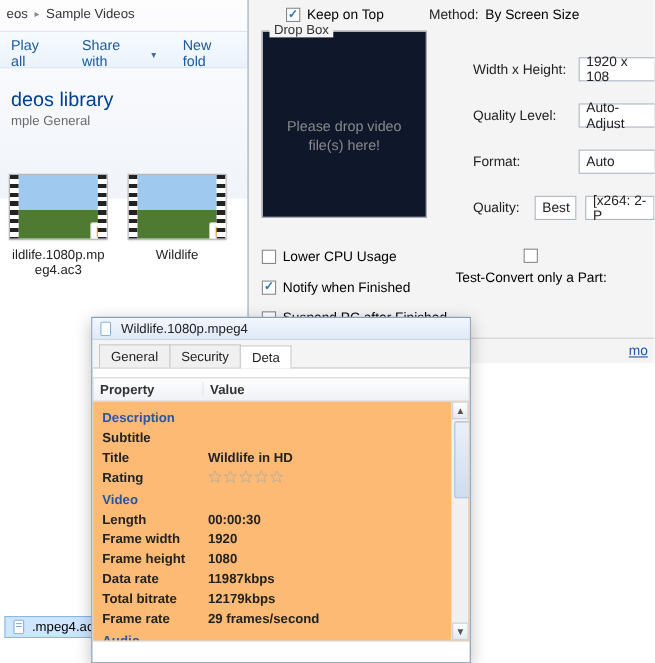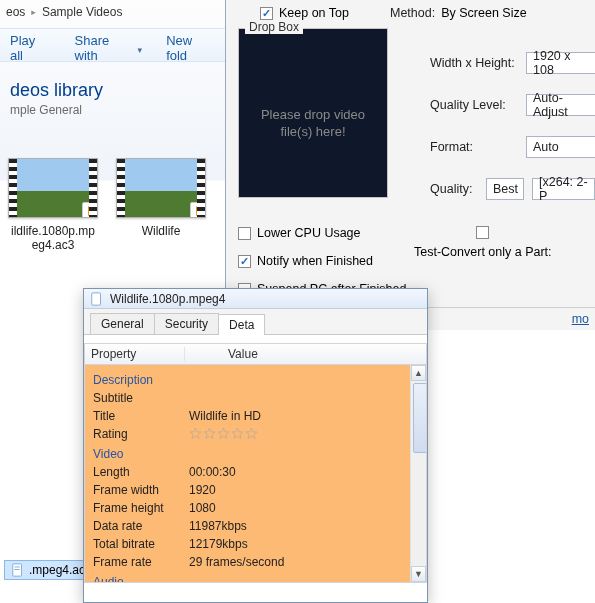--- a/index.html
+++ b/index.html
@@ -164,28 +164,28 @@
     border-bottom:1px solid #c9c9c9;
     background:#f4f4f4;
   }
   .props .tab {
     padding:3px 10px; font-size:12px;
     border:1px solid #c9c9c9; border-bottom:none;
     background:#f0f0f0; color:#222;
     margin-right:-1px;
   }
   .props .tab.active { background:#fff; position:relative; top:1px;}
-  .props .body { padding:8px 0; }
+  .props .body { padding:8px 0;font-weight:bold; }
   .props .grid-head {
     display:flex; font-size:12px; color:#333;
     border:1px solid #d5d5d5; background:linear-gradient(#fefefe,#eef1f6);
     height:22px; align-items:center;
   }
   .props .col-prop { width:100px; padding-left:6px; border-right:1px solid #e4e4e4;}
-  .props .col-val { flex:1; padding-left:6px;margin-left:37px; }
+  .props .col-val { flex:1; padding-left:6px; }
   .props .scroll {
     height: 218px;
     border:1px solid #d5d5d5; border-top:none;
     overflow:hidden; position:relative;
     background:#fdba74;
   }
   .props .scrollbar {
     position:absolute; right:0; top:0; bottom:0; width:16px;
     background:#f0f0f0; border-left:1px solid #e0e0e0;
   }

